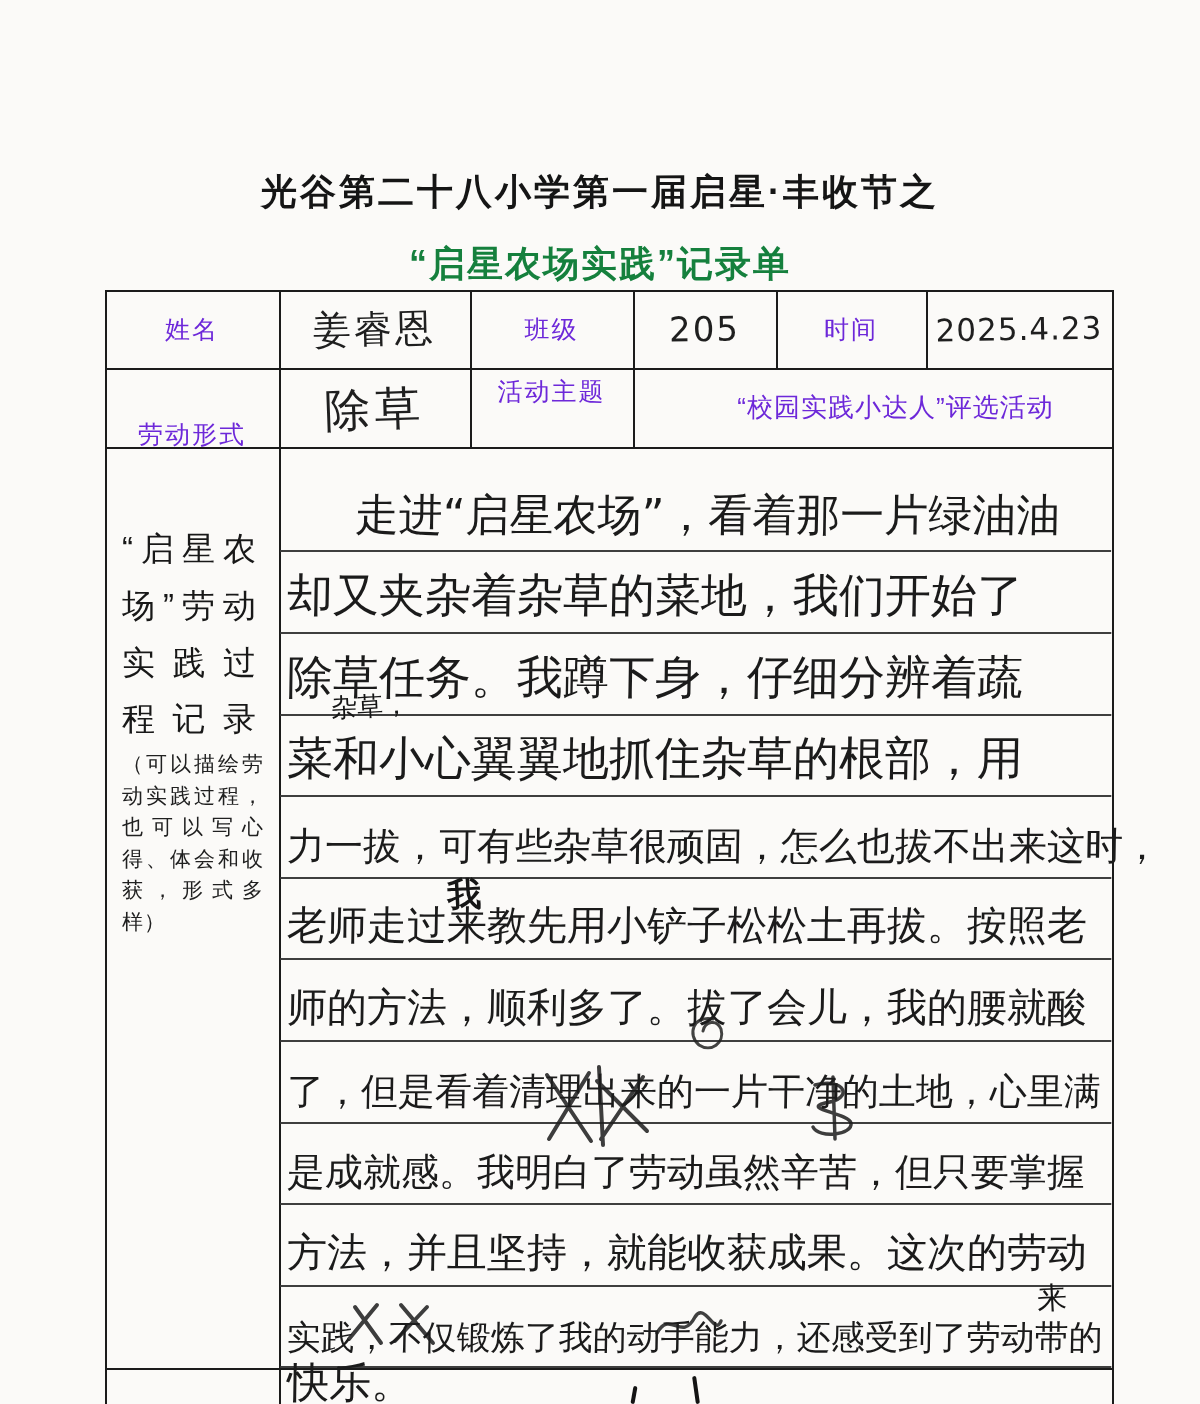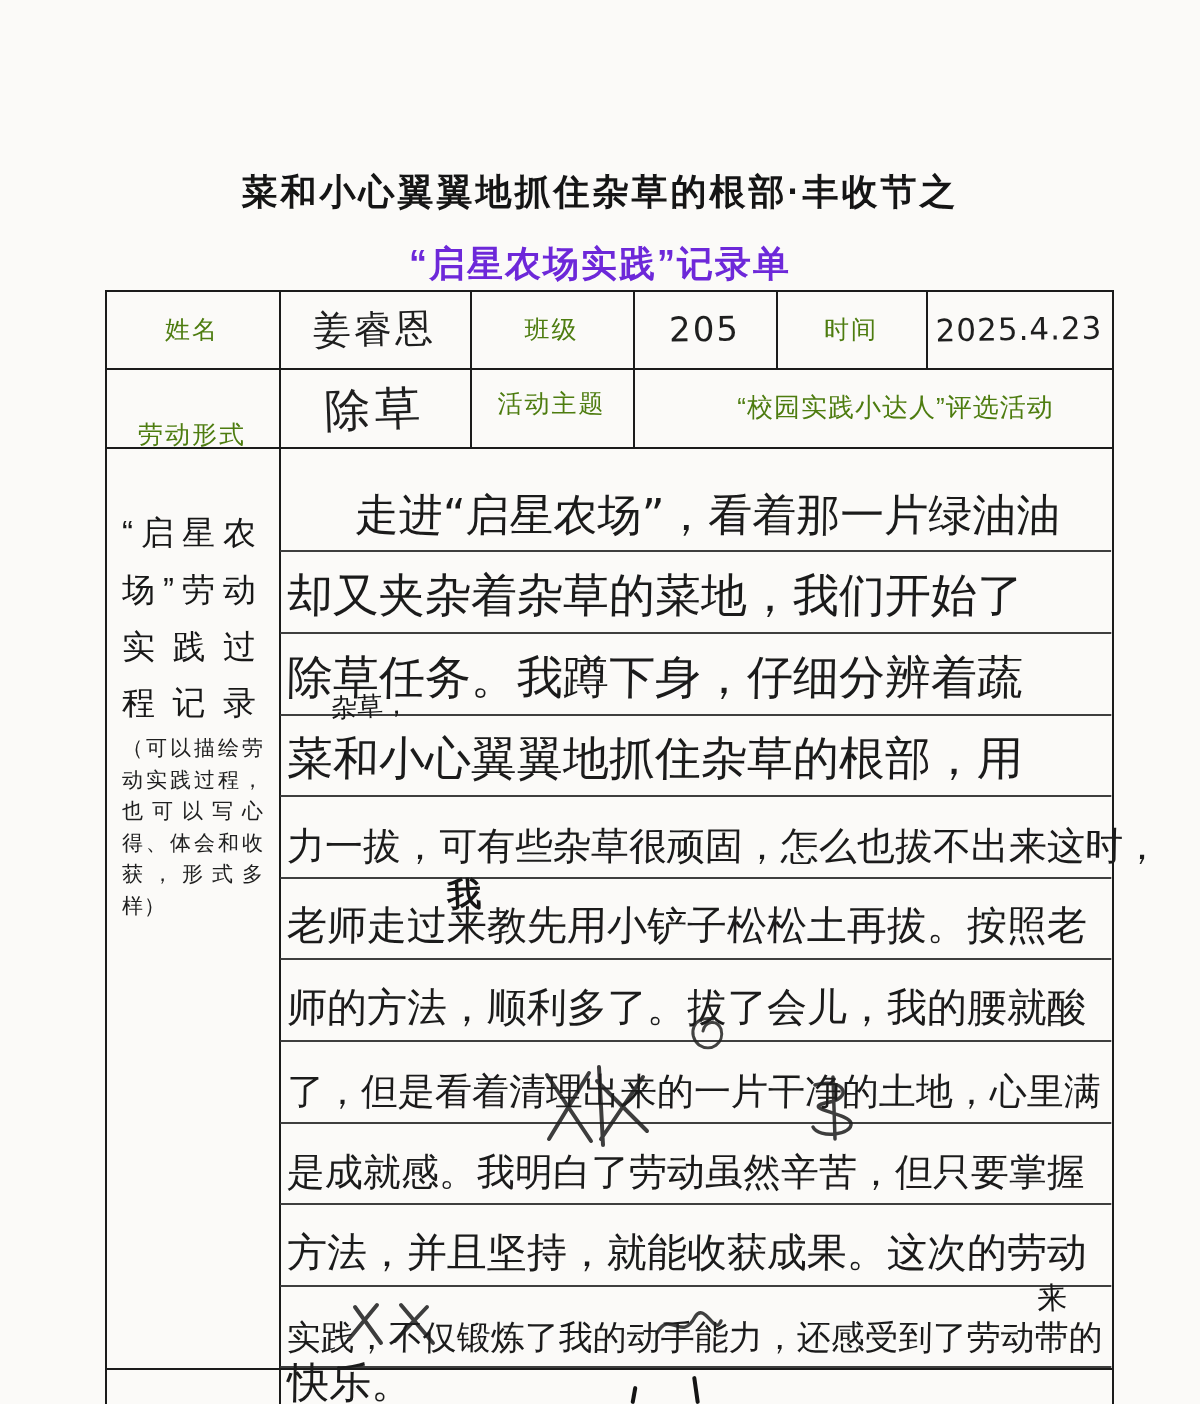--- a/index.html
+++ b/index.html
@@ -10,43 +10,43 @@
     color:#1c1c1c;
   }
   .abs{position:absolute;}
   
   .title-1{
     left:0;right:0;top:168px;text-align:center;
     font-size:36px;font-weight:bold;letter-spacing:3px;color:#151515;
   }
   .title-2{
     left:0;right:0;top:240px;text-align:center;
-    font-size:36px;font-weight:bold;letter-spacing:2px;color:#6d28d9;
+    font-size:36px;font-weight:bold;letter-spacing:2px;color:#15803d;
   }
   
   .hline{background:#1b1b1b;height:2px;}
   .vline{background:#1b1b1b;width:2px;}
   
   .cell{
     display:flex;align-items:center;justify-content:center;
-    font-size:25px;color:#4d7c0f;letter-spacing:2px;
+    font-size:25px;color:#6d28d9;letter-spacing:2px;
   }
   .hand{
     font-family:"DejaVu Sans",sans-serif;
     color:#1f1f1f;
   }
   .hw-name{font-size:38px;transform:rotate(-1.5deg);letter-spacing:3px;}
   .hw-class{font-size:34px;transform:rotate(-1deg);letter-spacing:2px;}
   .hw-date{font-size:31px;transform:rotate(-1deg);letter-spacing:1px;}
   .hw-labor{font-size:46px;transform:rotate(-2deg);letter-spacing:4px;}
   .theme-val{font-size:26px;letter-spacing:1px;}
   
   .record-head{
     left:107px;top:449px;width:170px;height:917px;
-    padding:56px 13px 0 15px;box-sizing:border-box;
+    padding:72px 13px 0 15px;box-sizing:border-box;
     text-align:justify;
   }
   .record-head .main{
     font-size:33px;letter-spacing:8px;line-height:1.72;color:#181818;
   }
   .record-head .note{
     font-size:21px;letter-spacing:1px;line-height:1.5;color:#202020;
   }
   
   .essay{
@@ -77,21 +77,21 @@
   .ins-3{left:756px;top:836px;font-size:30px;}
   .scribble{position:absolute;opacity:.85;}
   .scribble svg{display:block;}
   .fragment{position:absolute;background:#141414;border-radius:2px;}
   .frag-1{left:632px;top:1386px;width:4px;height:18px;transform:rotate(10deg);}
   .frag-2{left:694px;top:1376px;width:4px;height:28px;transform:rotate(-8deg);}
 </style>
 </head>
 <body>
 
-<div class="abs title-1">菜和小心翼翼地抓住杂草的根部·丰收节之</div>
+<div class="abs title-1">光谷第二十八小学第一届启星·丰收节之</div>
 <div class="abs title-2">“启星农场实践”记录单</div>
 
 <div class="abs hline" style="left:105px;top:290px;width:1009px;"></div>
 <div class="abs hline" style="left:105px;top:368px;width:1009px;"></div>
 <div class="abs hline" style="left:105px;top:447px;width:1009px;"></div>
 <div class="abs hline" style="left:105px;top:1368px;width:1009px;"></div>
 <div class="abs vline" style="left:105px;top:290px;height:1114px;"></div>
 <div class="abs vline" style="left:1112px;top:290px;height:1114px;"></div>
 <div class="abs vline" style="left:279px;top:290px;height:1114px;"></div>
 <div class="abs vline" style="left:470px;top:290px;height:157px;"></div>
@@ -101,21 +101,21 @@
 
 <div class="abs cell" style="left:107px;top:292px;width:170px;height:74px;">姓名</div>
 <div class="abs cell hand hw-name" style="left:281px;top:292px;width:187px;height:74px;">姜睿恩</div>
 <div class="abs cell" style="left:472px;top:292px;width:159px;height:74px;font-family:Liberation Mono, monospace;">班级</div>
 <div class="abs cell hand hw-class" style="left:635px;top:292px;width:139px;height:74px;">205</div>
 <div class="abs cell" style="left:778px;top:292px;width:146px;height:74px;">时间</div>
 <div class="abs cell hand hw-date" style="left:928px;top:292px;width:182px;height:74px;">2025.4.23</div>
 
 <div class="abs cell" style="left:107px;top:370px;width:170px;height:75px;margin-top:27px;">劳动形式</div>
 <div class="abs cell hand hw-labor" style="left:281px;top:362px;width:187px;height:95px;">除草</div>
-<div class="abs cell" style="left:472px;top:366px;width:159px;height:75px;text-align:right;">活动主题</div>
+<div class="abs cell" style="left:472px;top:354px;width:159px;height:75px;text-align:right;">活动主题</div>
 <div class="abs cell theme-val" style="left:635px;top:370px;width:475px;height:75px;margin-left:23px;">“校园实践小达人”评选活动</div>
 
 <div class="abs record-head">
   <span class="main">“启星农场”劳动实践过程记录</span><span class="note">（可以描绘劳动实践过程，也可以写心得、体会和收获，形式多样）</span>
 </div>
 
 <div class="abs essay">
   <div class="essay-line l1">走进“启星农场”，看着那一片绿油油</div>
   <div class="essay-line l2">却又夹杂着杂草的菜地，我们开始了</div>
   <div class="essay-line l3">除草任务。我蹲下身，仔细分辨着蔬</div>

